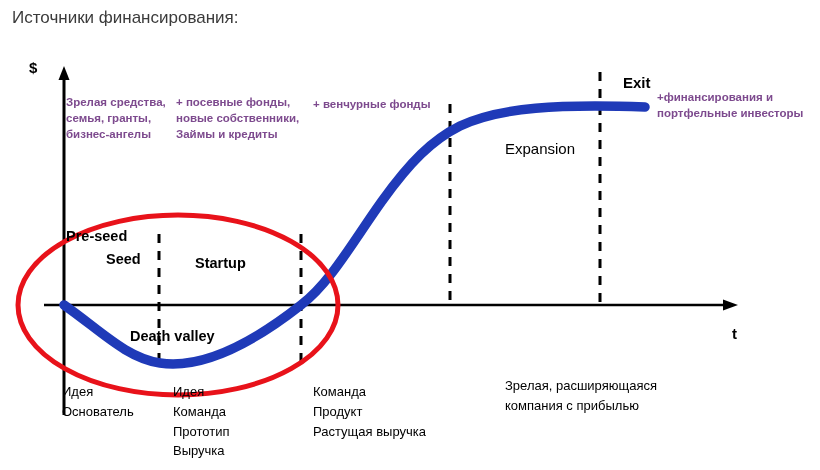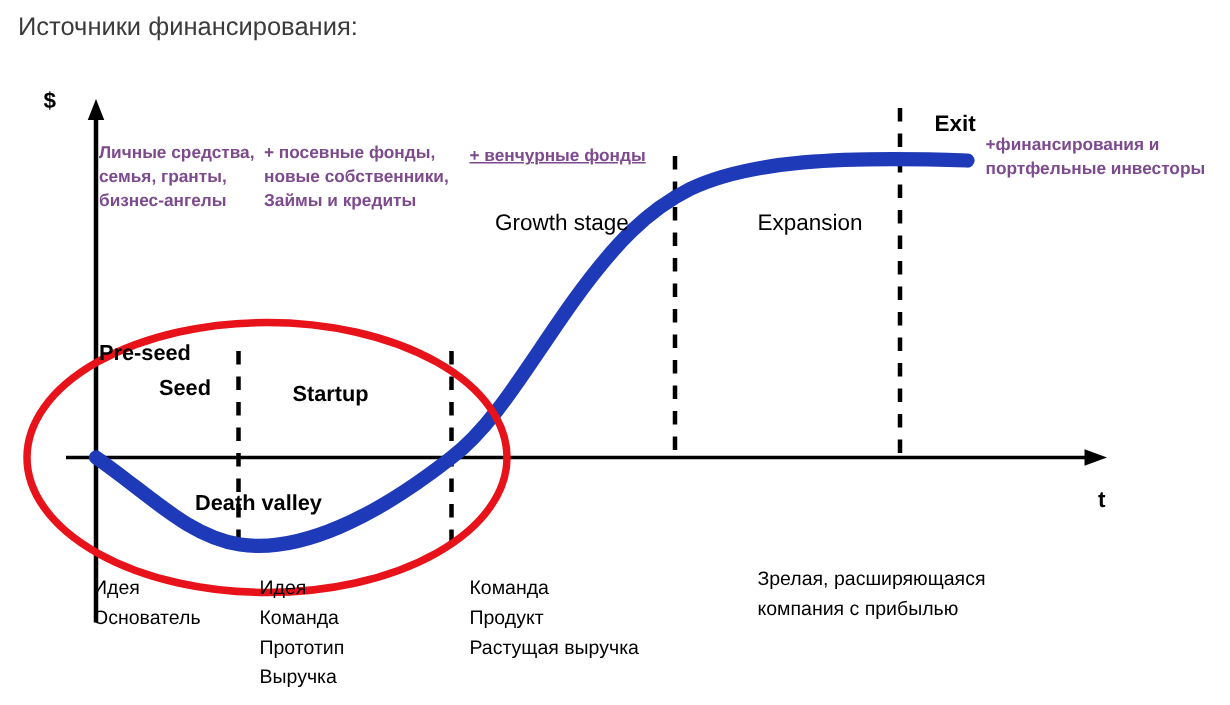--- a/index.html
+++ b/index.html
@@ -31,21 +31,21 @@
   #axis-x-letter{left:732px;top:325px;font-size:15px;}
 
   
   .funding{
     color:#7d4a8e;font-size:11.5px;font-weight:600;
     font-family:"Liberation Sans", sans-serif;
     line-height:1.38;
   }
   #fund-0{left:66px;top:95px;}
   #fund-1{left:176px;top:95px;}
-  #fund-2{left:313px;top:97px;text-decoration:underline;}
+  #fund-2{left:313px;top:97px;}
   #fund-3{left:447px;top:97px;}
   #fund-4{left:657px;top:90px;}
 
   
   .stage{
     color:#000000;font-weight:bold;
     font-family:"Liberation Sans", sans-serif;
   }
   #stage-preseed{left:66px;top:228px;font-size:14.5px;text-align:right;}
   #stage-seed{left:106px;top:251px;font-size:14.5px;}
@@ -92,35 +92,34 @@
              C 330,283 352,243 382,201
              C 410,162 432,140 460,126
              C 500,107 560,104 645,107" fill="none" stroke="#1f3ab8" stroke-width="9.5" stroke-linecap="round" stroke-linejoin="round"></path>
 
     <ellipse cx="178" cy="305" rx="160" ry="90" fill="none" stroke="#e8121a" stroke-width="5"></ellipse>
   </svg>
 
   <div class="txt axis-letter" id="axis-y-letter">$</div>
   <div class="txt axis-letter" id="axis-x-letter">t</div>
 
-  <div class="txt funding" id="fund-0">Личные средства,
+  <div class="txt funding" id="fund-0">Зрелая средства,
 семья, гранты,
 бизнес-ангелы</div>
   <div class="txt funding" id="fund-1">+ посевные фонды,
 новые собственники,
 Займы и кредиты</div>
   <div class="txt funding" id="fund-2">+ венчурные фонды</div>
   <div class="txt funding" id="fund-4">+финансирования и
 портфельные инвесторы</div>
 
   <div class="txt stage" id="stage-preseed">Pre-seed</div>
   <div class="txt stage" id="stage-seed">Seed</div>
   <div class="txt stage" id="stage-startup">Startup</div>
   <div class="txt stage" id="stage-deathvalley">Death valley</div>
-  <div class="txt stage" id="stage-growth">Growth stage</div>
   <div class="txt stage" id="stage-expansion">Expansion</div>
   <div class="txt stage" id="stage-exit">Exit</div>
 
   <div class="txt milestone" id="mile-0">Идея
 Основатель</div>
   <div class="txt milestone" id="mile-1">Идея
 Команда
 Прототип
 Выручка</div>
   <div class="txt milestone" id="mile-2">Команда

